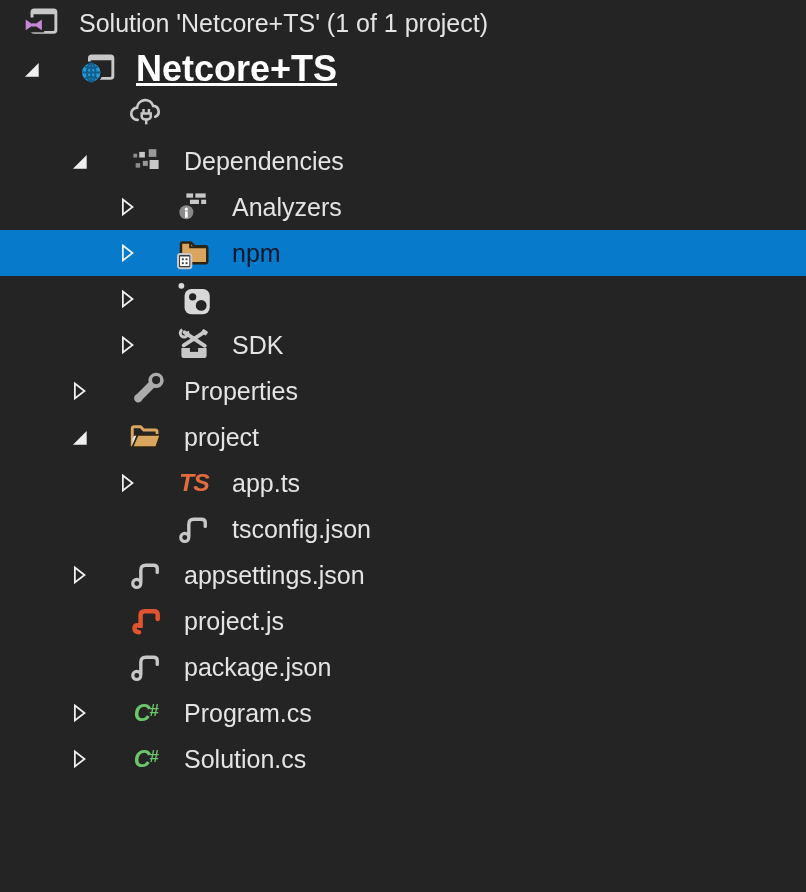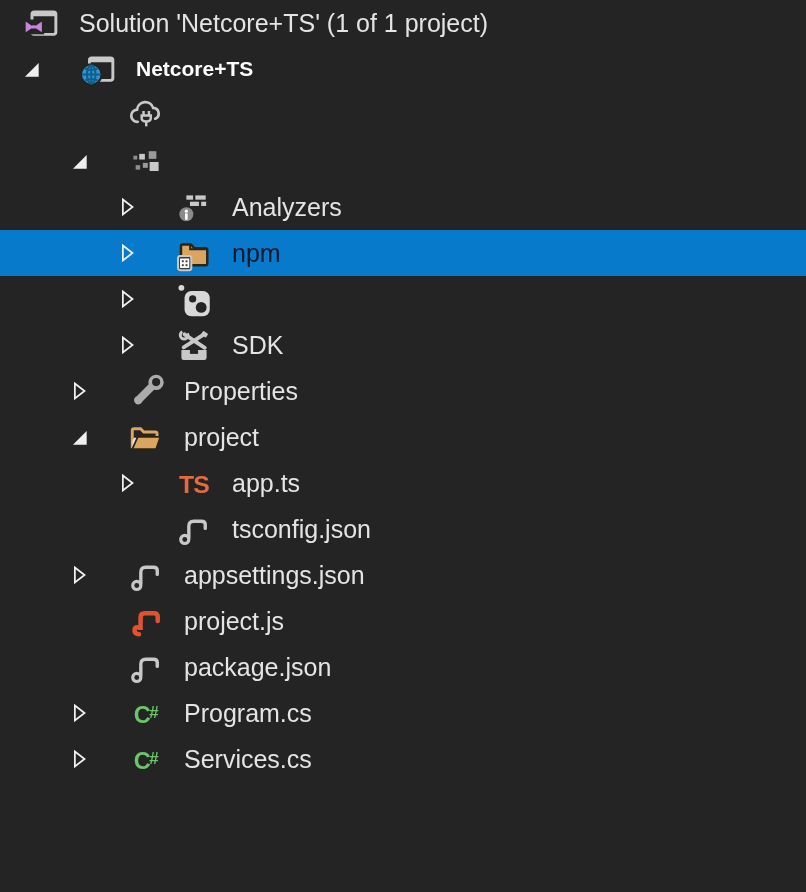--- a/index.html
+++ b/index.html
@@ -19,29 +19,29 @@
   .row.selected{background:var(--sel,#077ACC);}
   .row.selected .label{color:#0f172a;}
   .spacer{flex:none;height:1px;}
   .chevron{
     flex:none;width:22px;height:22px;margin-right:29px;
     display:flex;align-items:center;justify-content:center;
   }
   .chevron svg{width:22px;height:22px;display:block;}
   .icon{
     flex:none;width:38px;height:38px;
-    display:flex;align-items:flex-end;justify-content:center;
+    display:flex;align-items:flex-start;justify-content:center;font-style:italic;
   }
   .icon svg{width:36px;height:36px;display:block;}
   .label{
     margin-left:11px;
     font-size:25px;
     line-height:46px;
   }
-  .label.bold{font-weight:bold;color:#FFFFFF;font-size:21px;}
+  .label.bold{font-weight:bold;color:#FFFFFF;font-size:36px;text-decoration:underline;}
 </style>
 </head>
 <body>
 
 <div id="tree">
     <div class="row">
       <div class="spacer" style="width: 14px;"></div>
       <div class="icon">
         <svg viewBox="0 0 16 16">
           <rect x="4" y="2.6" width="10.6" height="10" rx="1" fill="none" stroke="#C8C8C8" stroke-width="1.3"></rect>
@@ -95,20 +95,21 @@
       <div class="icon">
         <svg viewBox="0 0 16 16">
           <rect x="2.4" y="5.2" width="1.7" height="1.7" fill="#8E8E8E"></rect>
           <rect x="5" y="4.4" width="2.5" height="2.5" fill="#C8C8C8"></rect>
           <rect x="9.2" y="3.2" width="3.4" height="3.4" fill="#9A9A9A"></rect>
           <rect x="3.4" y="9.4" width="2" height="2" fill="#8E8E8E"></rect>
           <rect x="6.6" y="8.4" width="2.2" height="2.2" fill="#9A9A9A"></rect>
           <rect x="9.6" y="8" width="4" height="4" fill="#C8C8C8"></rect>
         </svg>
       </div>
+      <div class="label">Dependencies</div>
     </div>
     <div class="row">
       <div class="spacer" style="width: 108px;"></div>
       <div class="chevron">
         <svg viewBox="0 0 16 16">
           <polygon points="5,2.6 12,8 5,13.4" fill="none" stroke="#EFEFEF" stroke-width="1.3"></polygon>
         </svg>
       </div>
       <div class="icon">
         <svg viewBox="0 0 16 16">
@@ -288,15 +289,15 @@
         <svg viewBox="0 0 16 16">
           <polygon points="5,2.6 12,8 5,13.4" fill="none" stroke="#EFEFEF" stroke-width="1.3"></polygon>
         </svg>
       </div>
       <div class="icon">
         <svg viewBox="0 0 16 16">
           <text x="2.6" y="12" font-family="Liberation Sans, sans-serif" font-size="10.5" font-weight="bold" fill="#6CC56B">C</text>
           <text x="9.4" y="9.8" font-family="Liberation Sans, sans-serif" font-size="7.5" font-weight="bold" fill="#6CC56B">#</text>
         </svg>
       </div>
-      <div class="label">Services.cs</div>
+      <div class="label">Solution.cs</div>
     </div>
   </div>
 
 </body></html>

